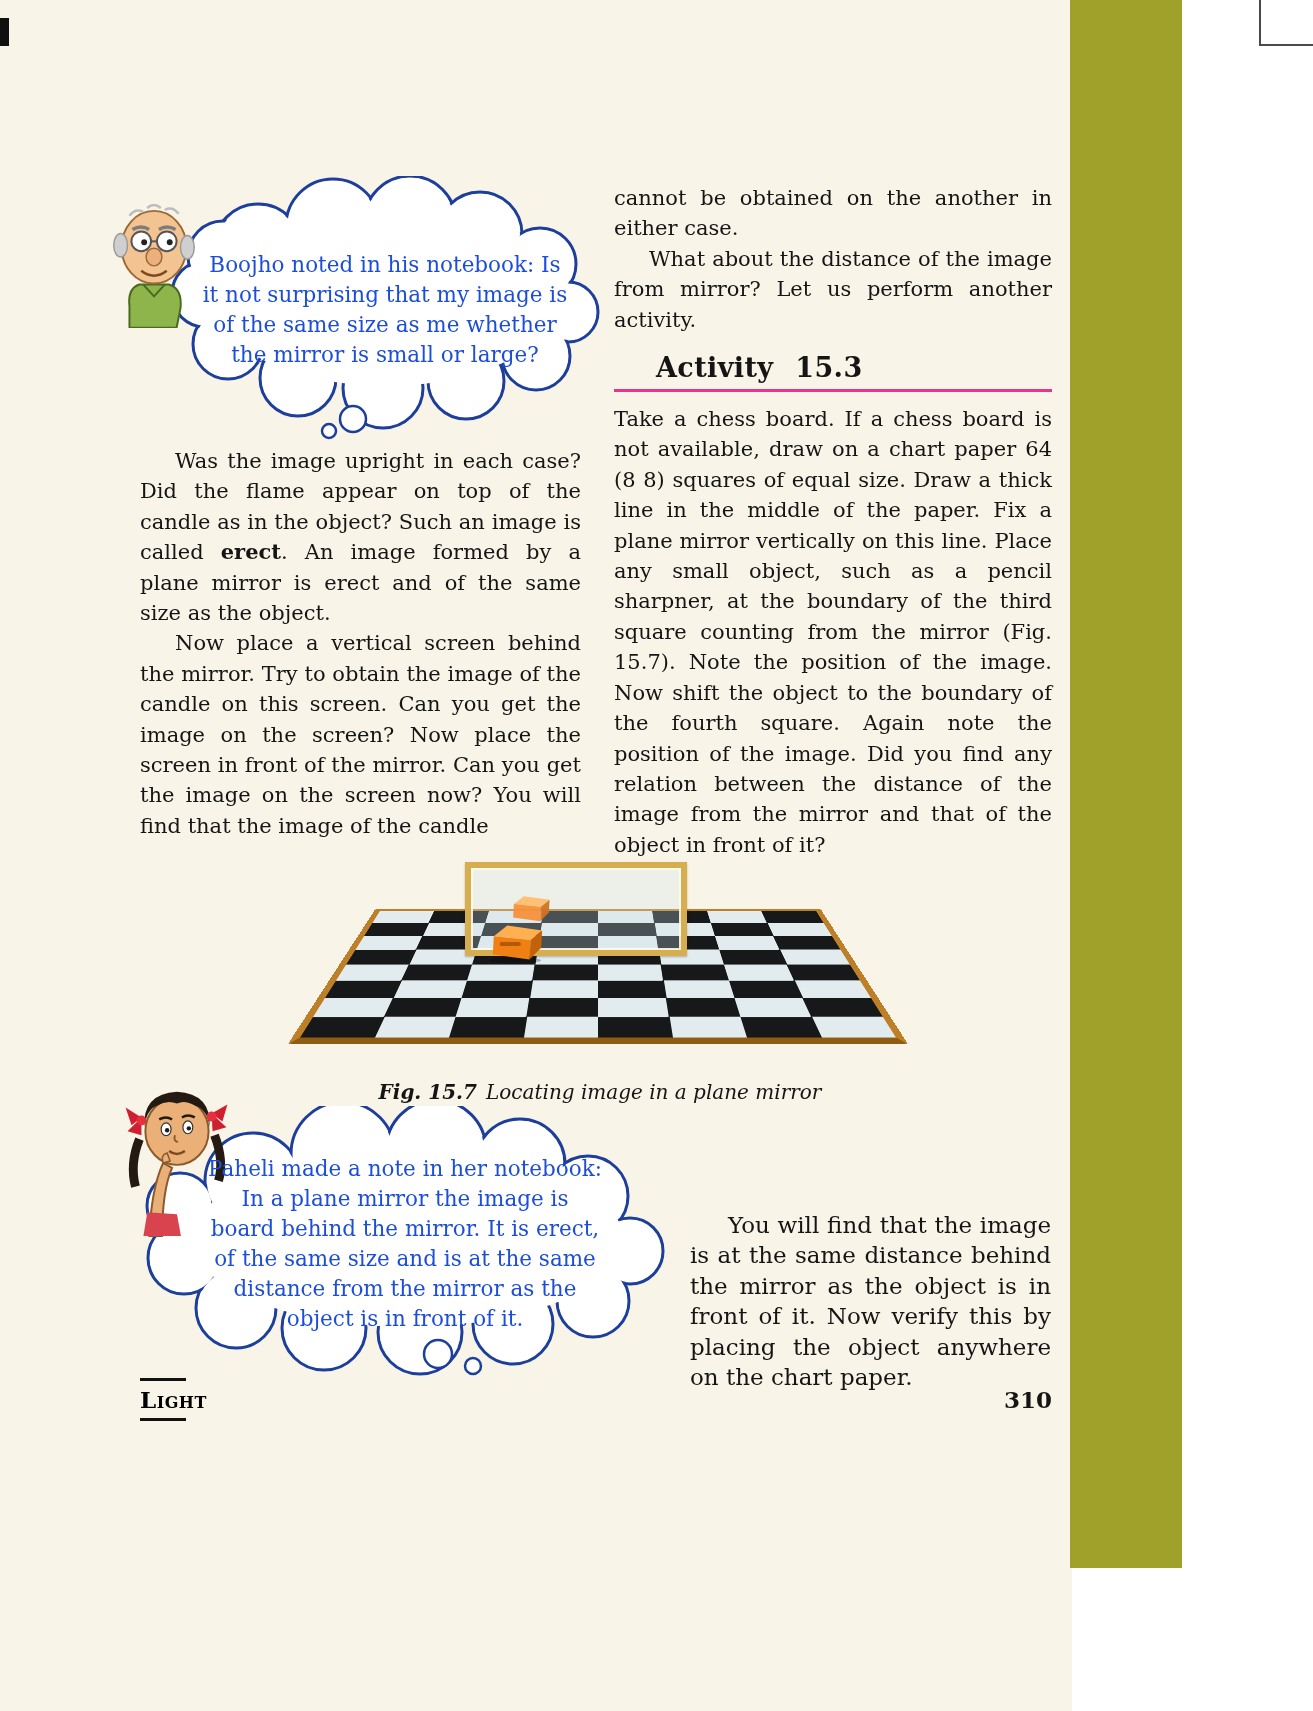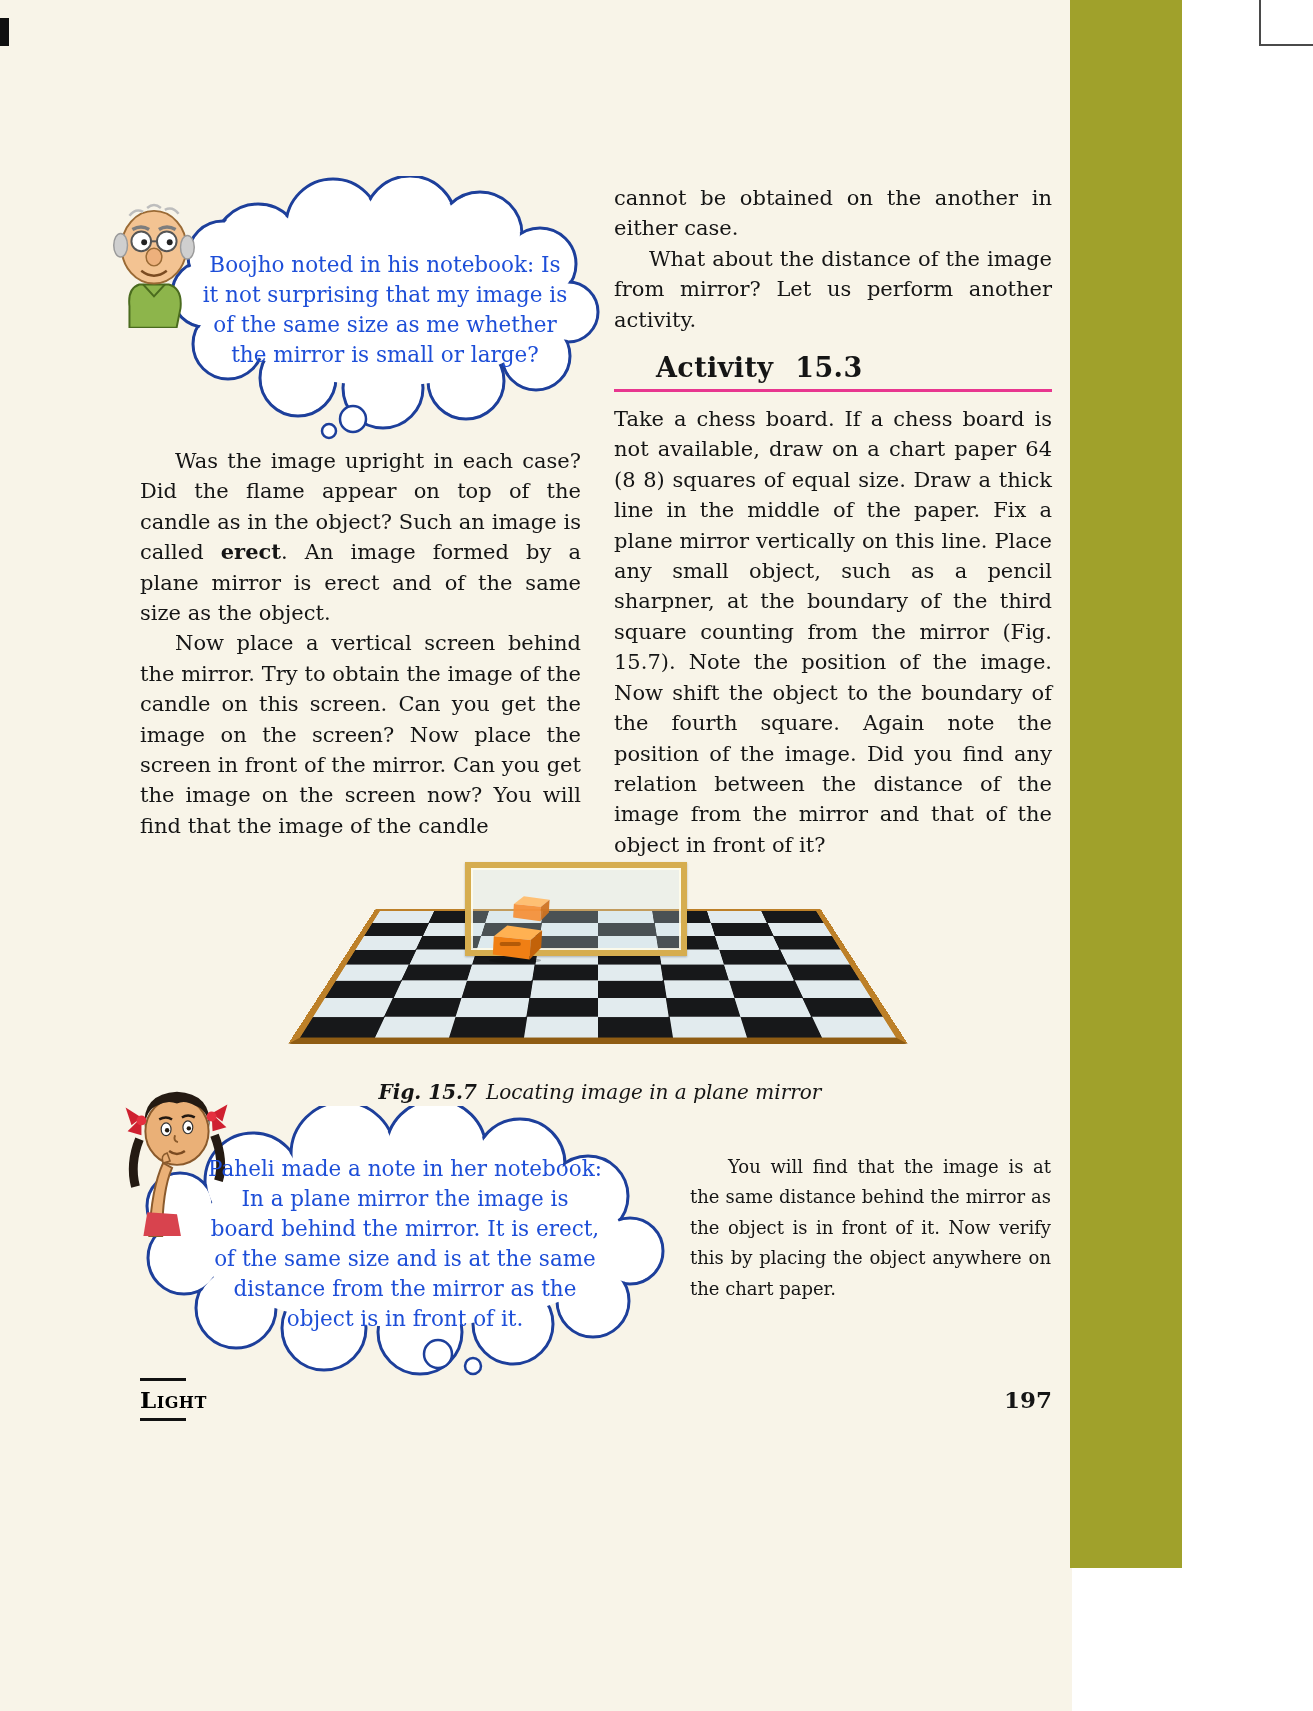--- a/index.html
+++ b/index.html
@@ -17,22 +17,22 @@
 
   
   .col { position:absolute; font-size:21px; line-height:30.4px; text-align:justify; }
   .col p { margin:0; }
   .indent { text-indent:35px; }
   .left-col  { left:140px; top:446px; width:441px; }
   .right-col { left:614px; top:183px; width:438px; }
   .activity-title { font-size:27px; font-weight:bold; letter-spacing:.4px; word-spacing:12px;
     margin-top:16px; line-height:34px; text-align:left;margin-left:42px; }
   .activity-rule { height:3px; background:#e8368f; margin:4px 0 12px 0; }
-  .closing { position:absolute; left:690px; top:1152px; width:361px;
-    font-size:18px; line-height:30.4px; text-align:justify; text-indent:38px; }
+  .closing { position:absolute; left:690px; top:1210px; width:361px;
+    font-size:23px; line-height:30.4px; text-align:justify; text-indent:38px; }
 
   
   .cloud { position:absolute; z-index:3; }
   .boojho-cloud { left:148px; top:176px; width:470px; height:265px; }
   .paheli-cloud { left:128px; top:1106px; width:565px; height:272px; }
   .cloud-text { position:absolute; z-index:5; white-space:pre-line; text-align:center;
     color:#1d4ed8; font-size:21.5px; line-height:30px; }
   .boojho-text { left:185px; top:250px; width:400px; }
   .paheli-text { left:175px; top:1154px; width:460px; }
   .char { position:absolute; z-index:4; }
@@ -236,14 +236,14 @@
     <path d="M32 168 L70 168 L66 146 L36 144 Z" fill="#d8434e"></path>
   </svg>
 
   <p class="closing">You will find that the image is at the same distance behind the mirror as the object is in front of it. Now verify this by placing the object anywhere on the chart paper.</p>
 
   <div class="footer-left">
     <div class="rule"></div>
     <div class="footer-word">Light</div>
     <div class="rule"></div>
   </div>
-  <div class="page-number">197</div>
+  <div class="page-number">310</div>
 </div>
 
 </body></html>

